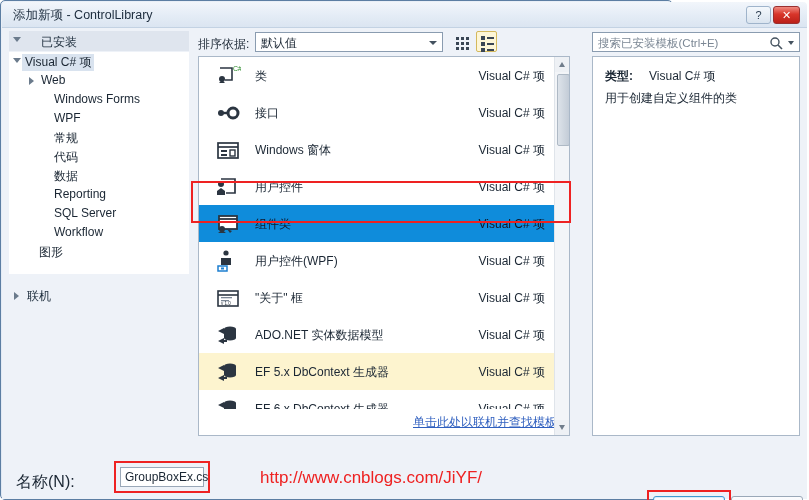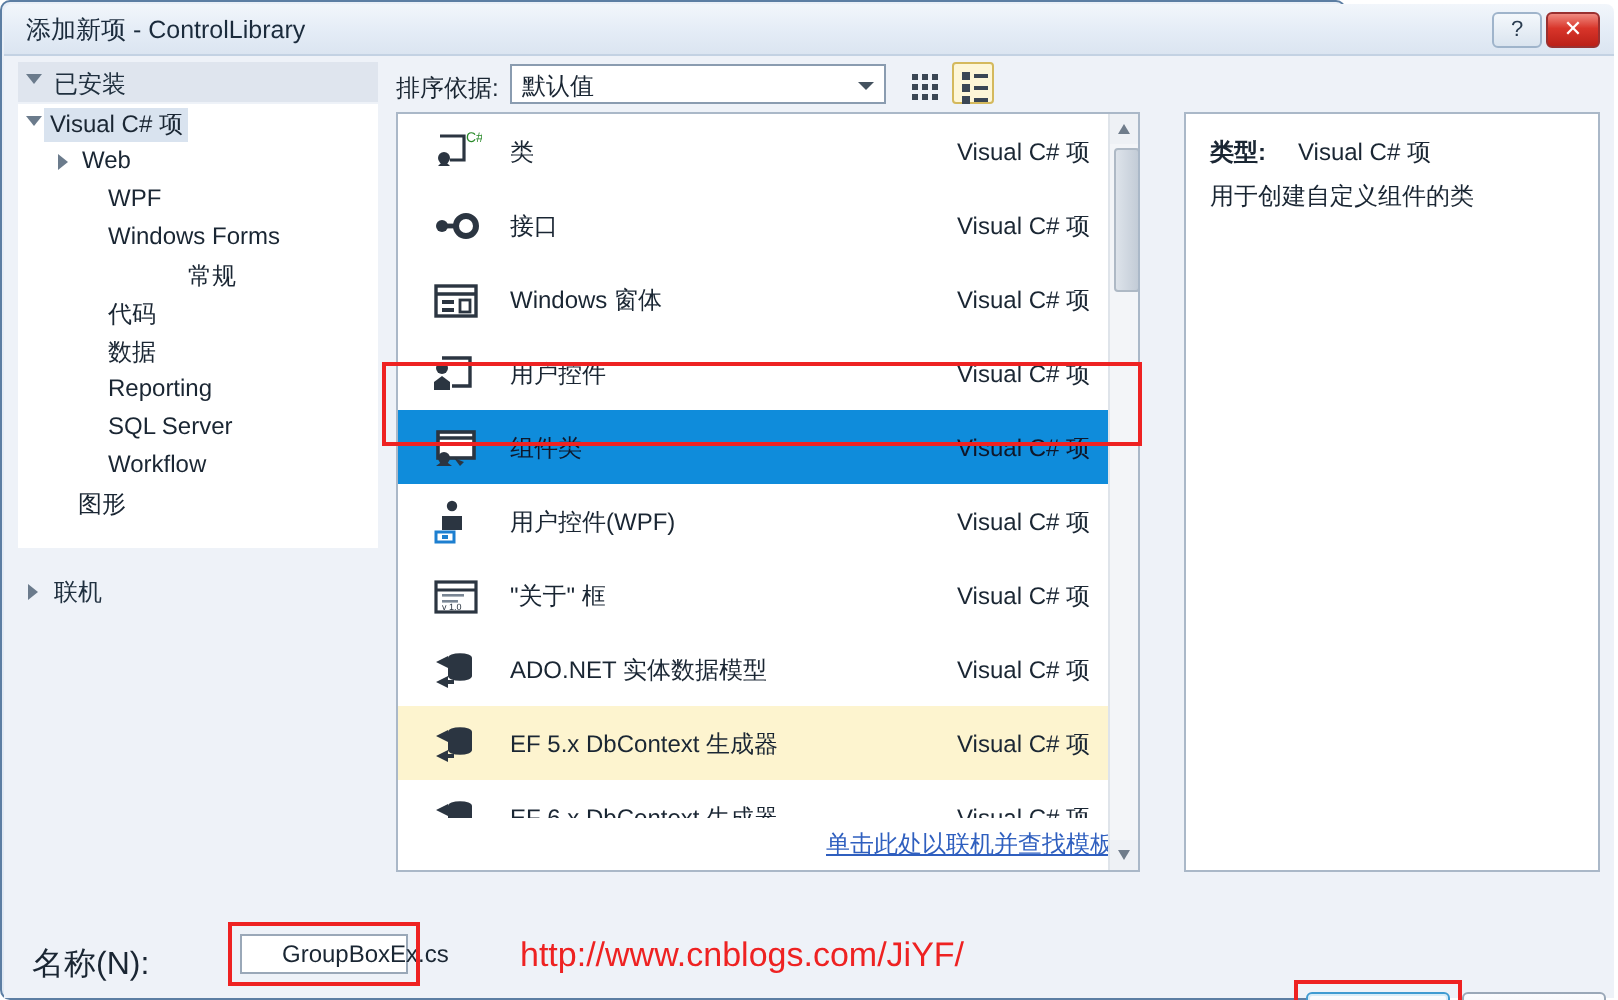--- a/index.html
+++ b/index.html
@@ -58,21 +58,21 @@
     background: #eef2f8;
   }
 
   
   #tree-header {
     position: absolute; left: 7px; top: 3px;
     width: 180px; height: 20px;
     background: #dfe5ee;
     font-size: 12px; color: #20303f;
   }
-  #tree-header .label { position:absolute; left: 18px; top: 3px; text-align: right; }
+  #tree-header .label { position:absolute; left: 32px; top: 3px; text-align: right; }
   #tree-panel {
     position: absolute; left: 7px; top: 24px;
     width: 180px; height: 222px;
     background: #ffffff;
     border: none;
   }
   #tree-online {
     position: absolute; left: 7px; top: 258px;
     width: 180px; height: 20px;
     font-size: 12px; color: #20303f;
@@ -251,21 +251,21 @@
     position: absolute; left: 14px; top: 444px;
     font-size: 16px; color: #1a2633;
   }
   #name-input {
     position: absolute; left: 118px; top: 439px;
     width: 84px; height: 20px;
     box-sizing: border-box;
     background: #ffffff;
     border: 1px solid #9aa8b8;
     font-size: 12px; color: #1a2633;
-    padding: 2px 20px;
+    padding: 2px 4px;
   }
   #name-hl {
     position: absolute; left: 112px; top: 433px;
     width: 96px; height: 32px;
     border: 2px solid #ee2222;
     box-sizing: border-box;
     pointer-events: none;
   }
   #watermark {
     position: absolute; left: 258px; top: 440px;
@@ -323,27 +323,27 @@
     <div id="tree-panel">
         <div class="tree-row selected">
           <div class="tri open" style="left: 4px;"></div>
           <span class="tlabel" style="left: 16px;">Visual C# 项</span>
         </div>
         <div class="tree-row">
           <div class="tri closed" style="left: 20px;"></div>
           <span class="tlabel" style="left: 32px;">Web</span>
         </div>
         <div class="tree-row">
+          <span class="tlabel" style="left: 45px;">Windows Forms</span>
+        </div>
+        <div class="tree-row">
           <span class="tlabel" style="left: 45px;">WPF</span>
         </div>
         <div class="tree-row">
-          <span class="tlabel" style="left: 45px;">Windows Forms</span>
-        </div>
-        <div class="tree-row">
-          <span class="tlabel" style="left: 45px; margin-left: 40px;">常规</span>
+          <span class="tlabel" style="left: 45px;">常规</span>
         </div>
         <div class="tree-row">
           <span class="tlabel" style="left: 45px;">代码</span>
         </div>
         <div class="tree-row">
           <span class="tlabel" style="left: 45px;">数据</span>
         </div>
         <div class="tree-row">
           <span class="tlabel" style="left: 45px;">Reporting</span>
         </div>
@@ -511,20 +511,30 @@
         <div class="sb-arrow up">
             <span class="sb-tri u"></span>
           </div>
         <div id="list-thumb"></div>
         <div class="sb-arrow dn">
             <span class="sb-tri d"></span>
           </div>
       </div>
     </div>
 
+    <div id="search-box">
+      <div id="search-ph">搜索已安装模板(Ctrl+E)</div>
+      <div id="search-icon-wrap">
+        <svg width="14" height="14" viewBox="0 0 14 14">
+          <circle cx="6" cy="6" r="4" fill="none" stroke="#44525f" stroke-width="1.4"></circle>
+          <line x1="9" y1="9" x2="13" y2="13" stroke="#44525f" stroke-width="1.6"></line>
+        </svg>
+      </div>
+      <div id="search-caret"></div>
+    </div>
 
     <div id="detail-panel">
       <div id="detail-type-key">类型:</div>
       <div id="detail-type-val">Visual C# 项</div>
       <div id="detail-desc">用于创建自定义组件的类</div>
     </div>
 
     <div id="name-label">名称(N):</div>
     <div id="name-input">GroupBoxEx.cs</div>
     <div id="name-hl"></div>

